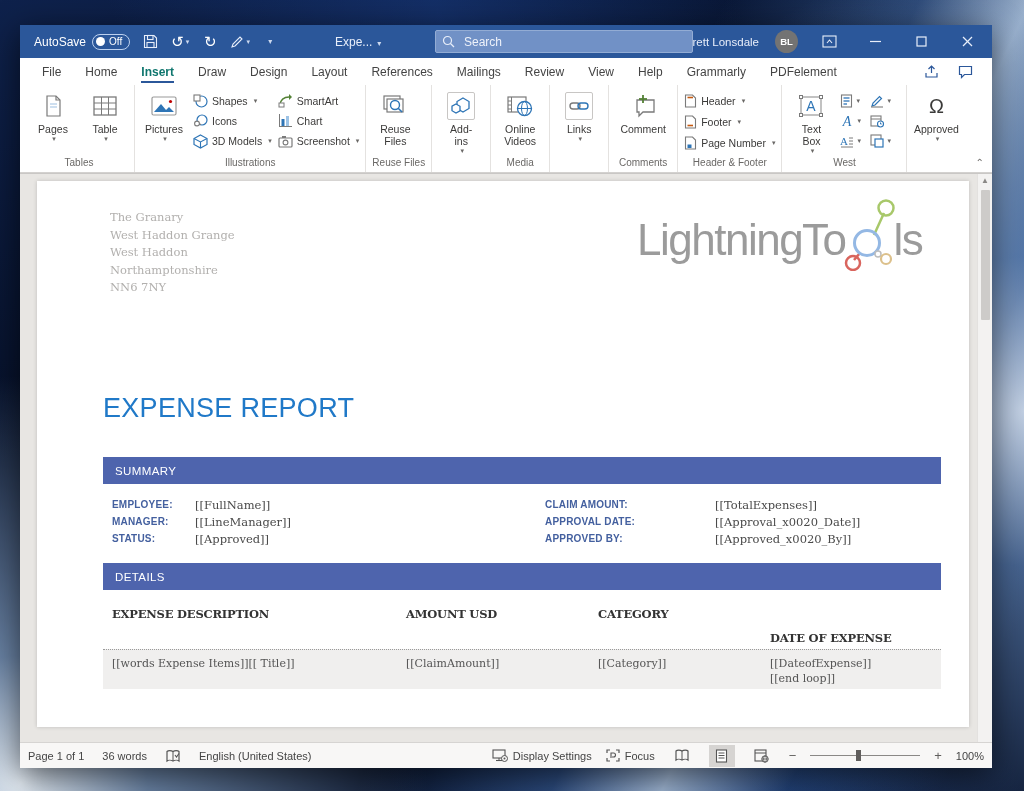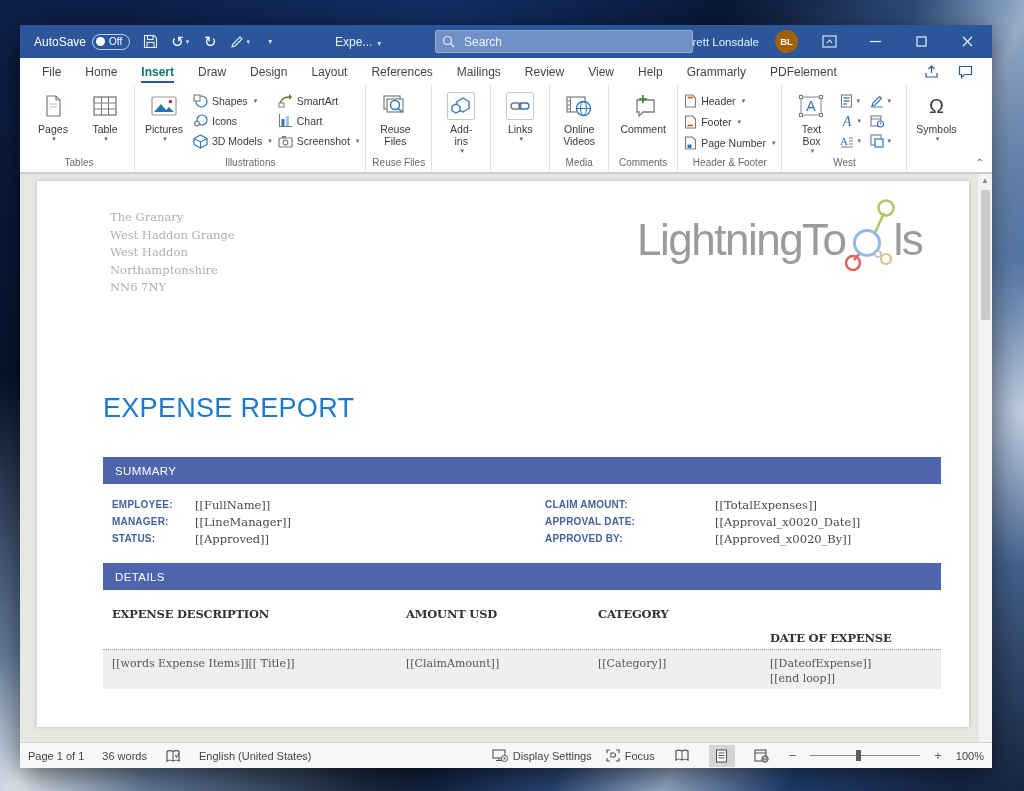--- a/index.html
+++ b/index.html
@@ -34,21 +34,21 @@
   .chvw::after { content:"▾"; font-size:7px; color:#cdd9ef; margin-left:2px; }
   .chvw-solo::after { content:"▾"; font-size:8px; color:#cdd9ef; }
   .doc-title { position:absolute; left:315px; top:0; height:33px; display:flex; align-items:center; gap:5px; font-size:12px; color:#e8eefa; }
   .searchbox {
     position:absolute; left:415px; top:5px; width:258px; height:23px;
     background:#7191c6; border:1px solid #93acd4; border-radius:2px;
     display:flex; align-items:center; gap:10px; padding-left:22px; color:#eef2fa; font-size:12px;
   }
   .tb-right { margin-left:auto; display:flex; align-items:center; gap:16px; padding-right:10px; }
   .username { font-size:11.5px; color:#e8eefa; }
-  .avatar { width:23px; height:23px; border-radius:50%; background:#a16207; color:#fff; font-size:9.5px; font-weight:bold; display:flex; align-items:center; justify-content:center; }
+  .avatar { width:23px; height:23px; border-radius:50%; background:#737373; color:#fff; font-size:9.5px; font-weight:bold; display:flex; align-items:center; justify-content:center; }
   .wbtn { width:30px; height:26px; display:flex; align-items:center; justify-content:center; }
   
   .tabrow { height:27px; background:#fff; display:flex; align-items:stretch; padding-left:10px; flex:none; font-size:12px; color:#444; position:relative; }
   .tab { display:flex; align-items:center; padding:0 12px; cursor:default; position:relative; }
   .tab.active { color:#0f766e; font-weight:bold; }
   .tab.active::after { content:""; position:absolute; left:12px; right:12px; bottom:2px; height:2.5px; background:#2b579a; }
   .tabrow-right { margin-left:auto; display:flex; align-items:center; gap:8px; padding-right:14px; }
   .tr-btn { width:26px; height:20px; display:flex; align-items:center; justify-content:center; border-radius:2px; }
   
   .ribbon { height:88px; background:#fff; border-bottom:1px solid #d3d1cf; display:flex; flex:none; padding-left:4px; position:relative; }
@@ -326,35 +326,20 @@
               </svg>
             </span>
           <span class="blabel" style="width:30px">Add-ins</span>
         </div>
       </div>
       <div class="rg-label"></div>
     </div>
 
     <div class="rgroup">
       <div class="rg-body">
-        <div class="bigbtn chv">
-          <span class="bicon boxed">
-              <svg width="20" height="16" viewBox="0 0 20 16">
-                <rect x="1" y="5" width="10" height="6" rx="3" fill="none" stroke="#7a7a7a" stroke-width="1.4"></rect>
-                <rect x="9" y="5" width="10" height="6" rx="3" fill="none" stroke="#2e75b6" stroke-width="1.4"></rect>
-              </svg>
-            </span>
-          <span class="blabel">Links</span>
-        </div>
-      </div>
-      <div class="rg-label"></div>
-    </div>
-
-    <div class="rgroup">
-      <div class="rg-body">
         <div class="bigbtn">
           <span class="bicon">
               <svg width="26" height="22" viewBox="0 0 26 22">
                 <rect x="1" y="2" width="18" height="15" fill="#fff" stroke="#7a7a7a" stroke-width="1.2"></rect>
                 <line x1="4.5" y1="2" x2="4.5" y2="17" stroke="#7a7a7a"></line>
                 <line x1="1" y1="6" x2="4.5" y2="6" stroke="#7a7a7a"></line>
                 <line x1="1" y1="10" x2="4.5" y2="10" stroke="#7a7a7a"></line>
                 <line x1="1" y1="14" x2="4.5" y2="14" stroke="#7a7a7a"></line>
                 <circle cx="17.5" cy="13.5" r="7" fill="#fff" stroke="#2e75b6" stroke-width="1.3"></circle>
                 <ellipse cx="17.5" cy="13.5" rx="3" ry="7" fill="none" stroke="#2e75b6" stroke-width="1"></ellipse>
@@ -362,20 +347,35 @@
               </svg>
             </span>
           <span class="blabel" style="width:38px">Online Videos</span>
         </div>
       </div>
       <div class="rg-label">Media</div>
     </div>
 
     <div class="rgroup">
       <div class="rg-body">
+        <div class="bigbtn chv">
+          <span class="bicon boxed">
+              <svg width="20" height="16" viewBox="0 0 20 16">
+                <rect x="1" y="5" width="10" height="6" rx="3" fill="none" stroke="#7a7a7a" stroke-width="1.4"></rect>
+                <rect x="9" y="5" width="10" height="6" rx="3" fill="none" stroke="#2e75b6" stroke-width="1.4"></rect>
+              </svg>
+            </span>
+          <span class="blabel">Links</span>
+        </div>
+      </div>
+      <div class="rg-label"></div>
+    </div>
+
+    <div class="rgroup">
+      <div class="rg-body">
         <div class="bigbtn" style="width:56px">
           <span class="bicon">
               <svg width="26" height="24" viewBox="0 0 26 24">
                 <path d="M7 6h17v12h-11l-4 4v-4H7z" fill="#fff" stroke="#7a7a7a" stroke-width="1.3"></path>
                 <line x1="13" y1="1" x2="13" y2="9" stroke="#538135" stroke-width="1.8"></line>
                 <line x1="9" y1="5" x2="17" y2="5" stroke="#538135" stroke-width="1.8"></line>
               </svg>
             </span>
           <span class="blabel">Comment</span>
         </div>
@@ -472,21 +472,21 @@
             </span>
         </div>
       </div>
       <div class="rg-label">West</div>
     </div>
 
     <div class="rgroup" style="border-right:none">
       <div class="rg-body">
         <div class="bigbtn chv">
           <span class="bicon" style="font-size:20px;color:#3b3a39;">Ω</span>
-          <span class="blabel">Symbols</span>
+          <span class="blabel">Approved</span>
         </div>
       </div>
       <div class="rg-label"></div>
     </div>
 
     <span class="collapse-chv">⌃</span>
   </div>
 
   <div class="canvas">
     <div class="page">

